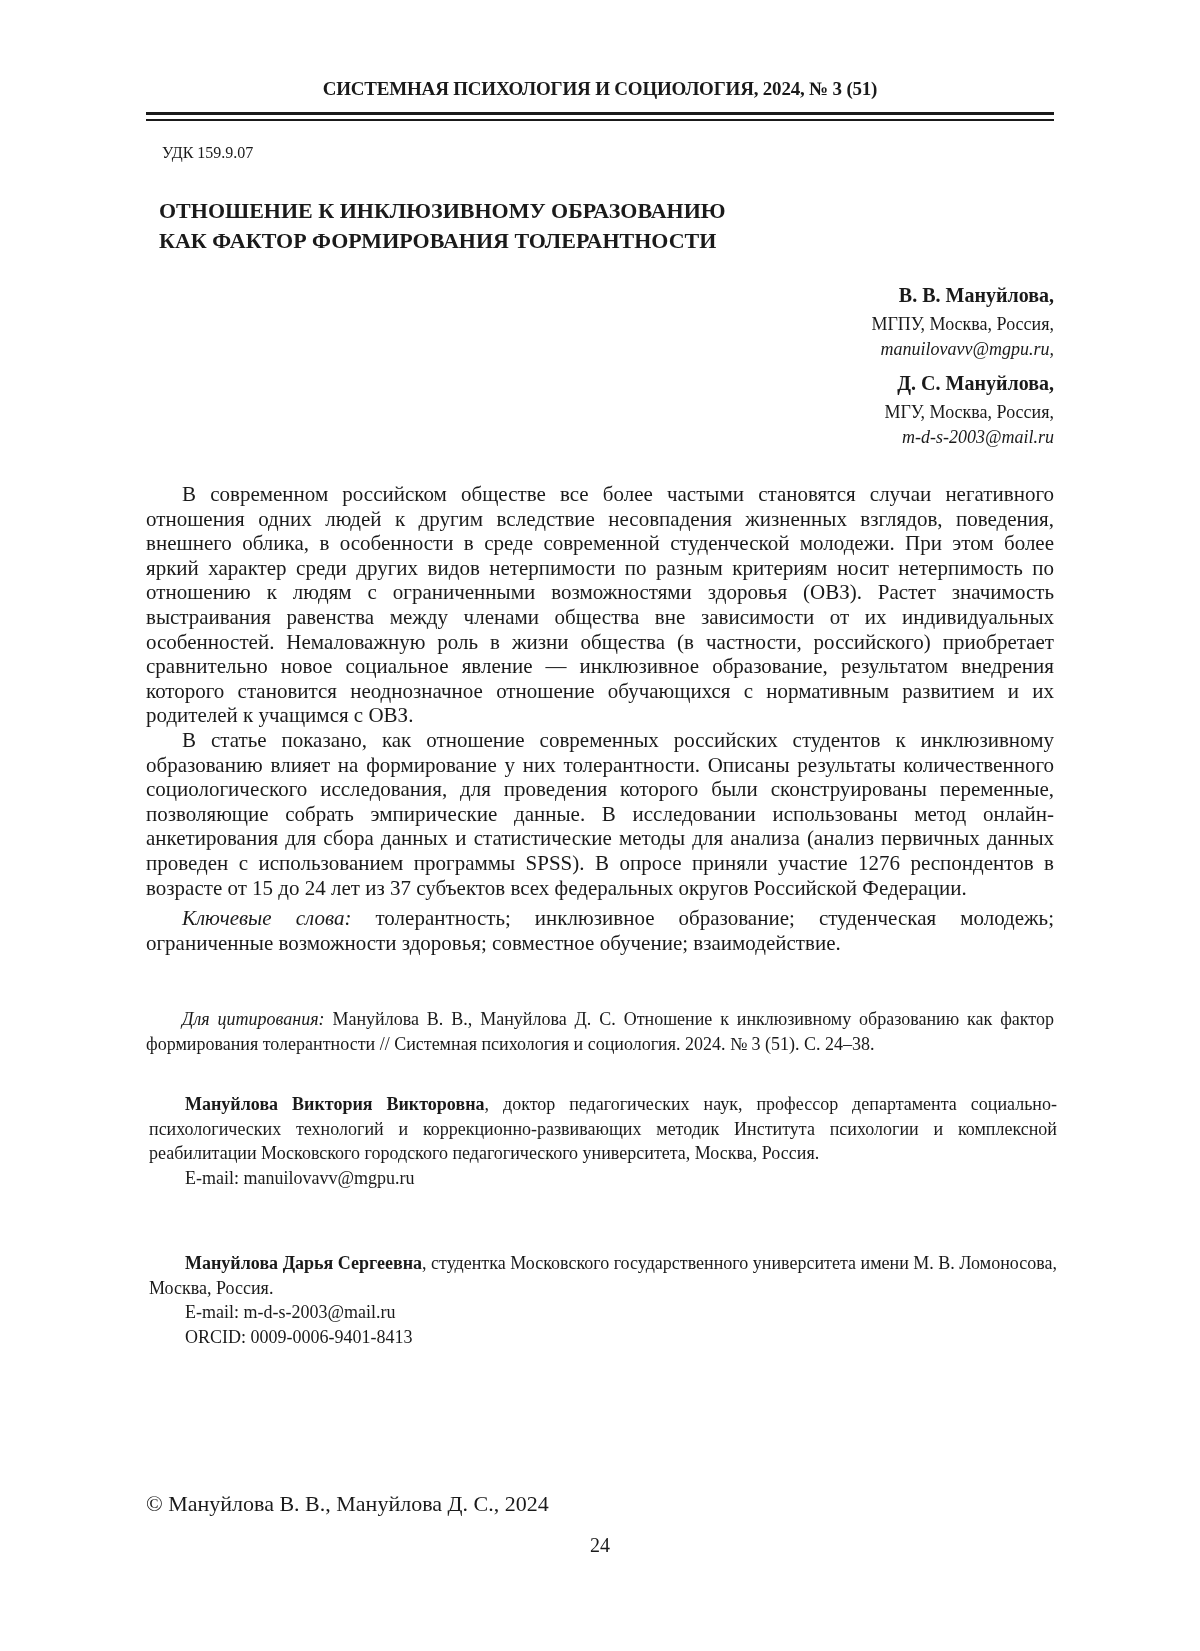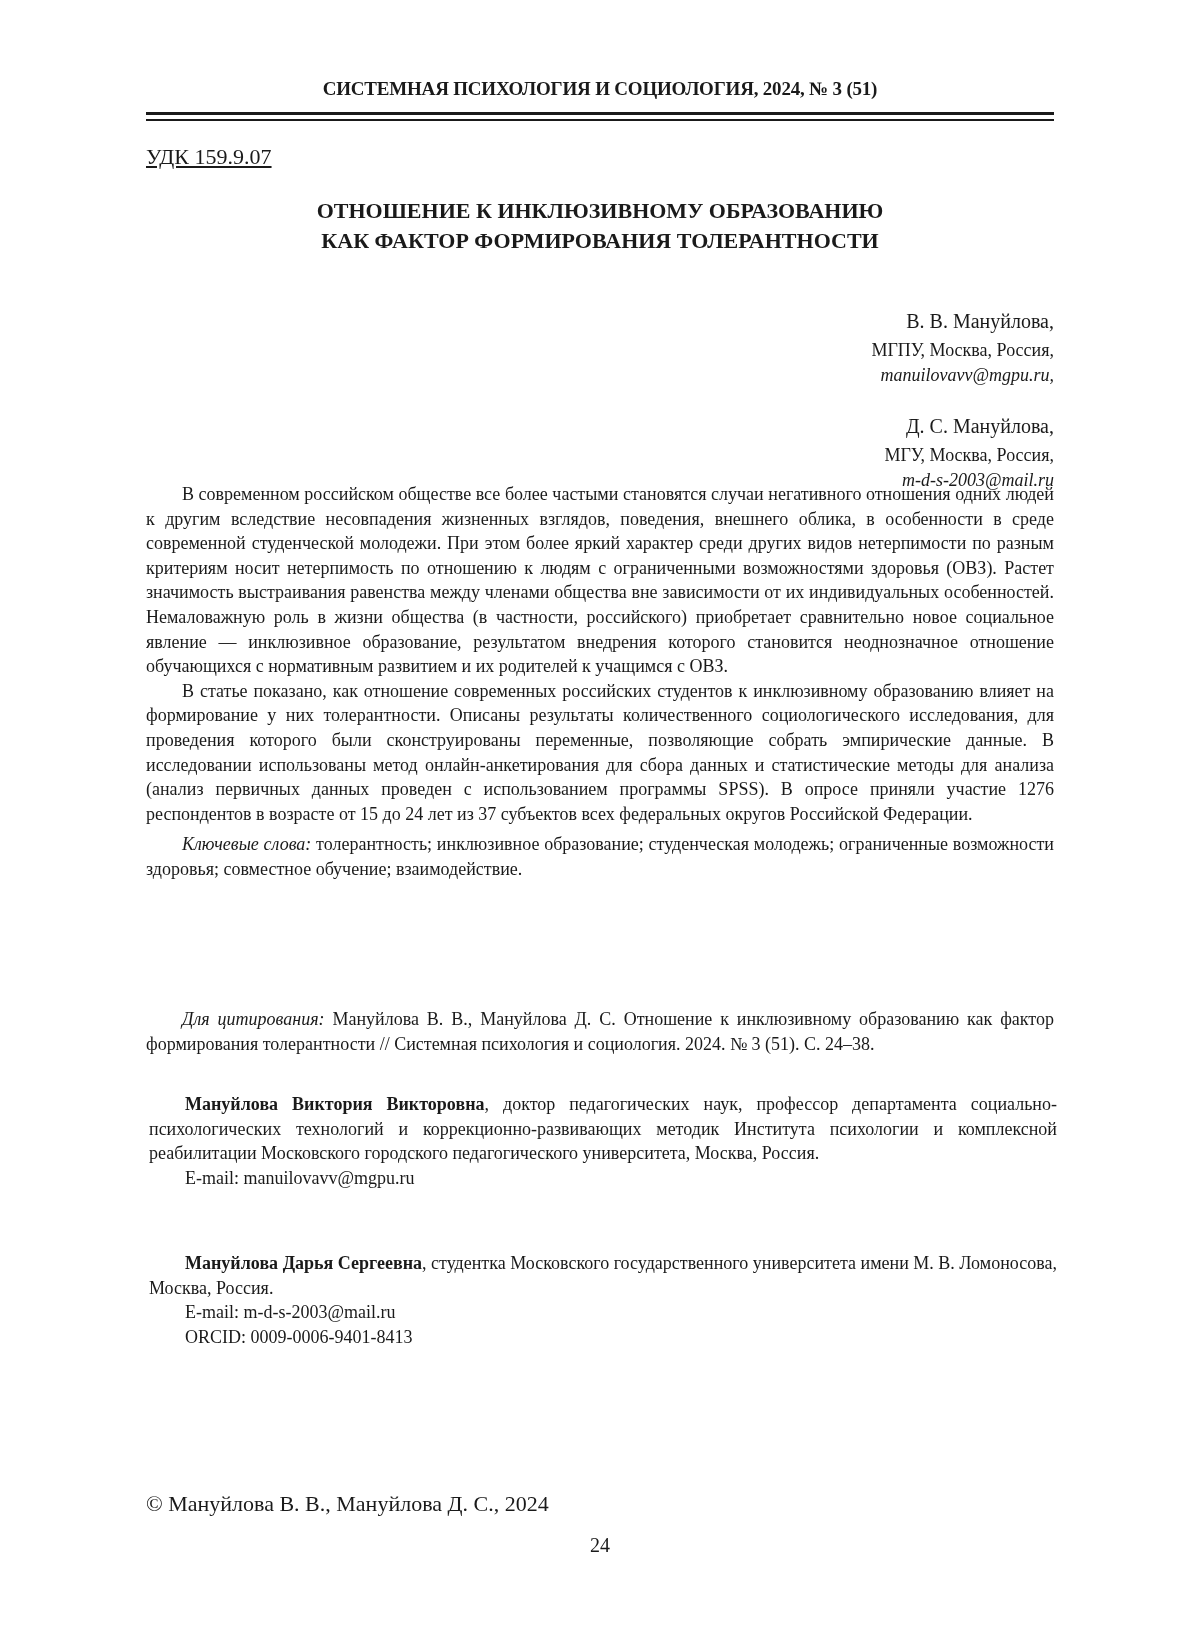--- a/index.html
+++ b/index.html
@@ -35,56 +35,53 @@
       position: absolute;
       left: 0;
       width: 908px;
       background: #1a1a1a;
     }
     .rule-1 { top: 112px; height: 3px; }
     .rule-2 { top: 119px; height: 2px; }
     .udk {
       position: absolute;
       top: 144px;
-      left: 0;
-      font-size: 22px;
-      text-decoration: underline;
+      left: 16px;
+      font-size: 16px;
     }
     .title {
       position: absolute;
       top: 196px;
-      left: 0;
+      left: 13px;
       width: 908px;
-      text-align: center;
       font-weight: bold;
       font-size: 22px;
       line-height: 30px;
     }
     .authors {
       position: absolute;
       top: 283px;
       right: 0;
       text-align: right;
       font-size: 18px;
       line-height: 25px;
     }
     .author-name {
-      font-weight: normal;
+      font-weight: bold;
       font-size: 20px;
       margin-bottom: 4px;
-      margin-top: 26px;
     }
     .author-block { margin-bottom: 9px; }
     .email-it { font-style: italic; }
     .body-text {
       position: absolute;
       top: 482px;
       left: 0;
       width: 908px;
-      font-size: 18px;
+      font-size: 21px;
       line-height: 24.6px;
       text-align: justify;
     }
     .body-text p {
       margin: 0;
       text-indent: 36px;
     }
     .keywords { margin-top: 6px !important; }
     .it { font-style: italic; }
     .citation {

